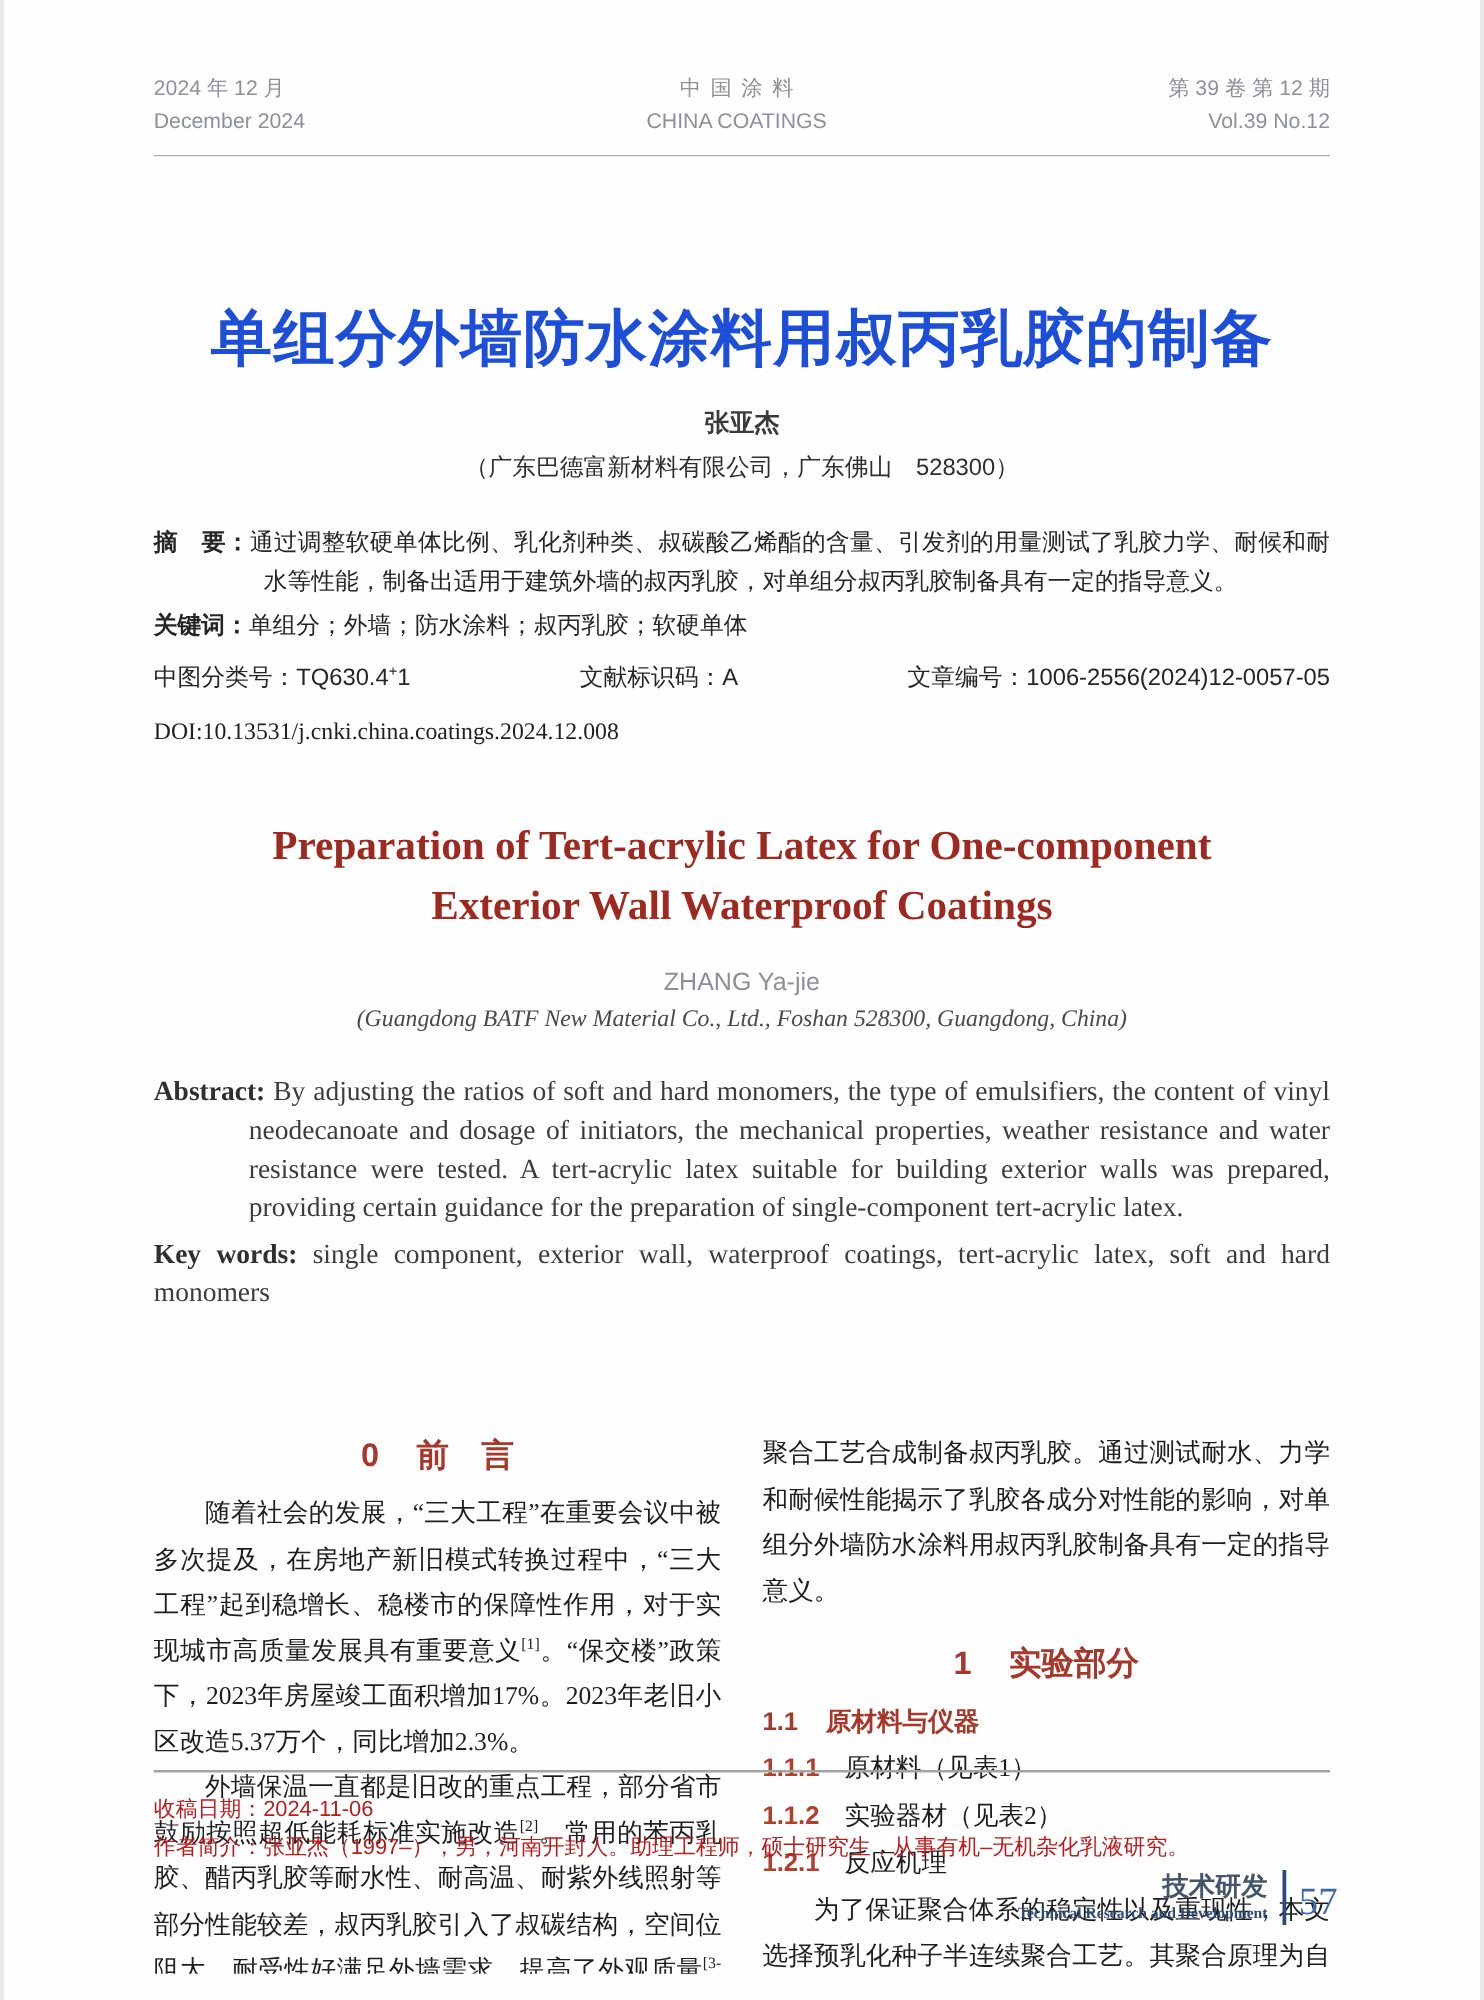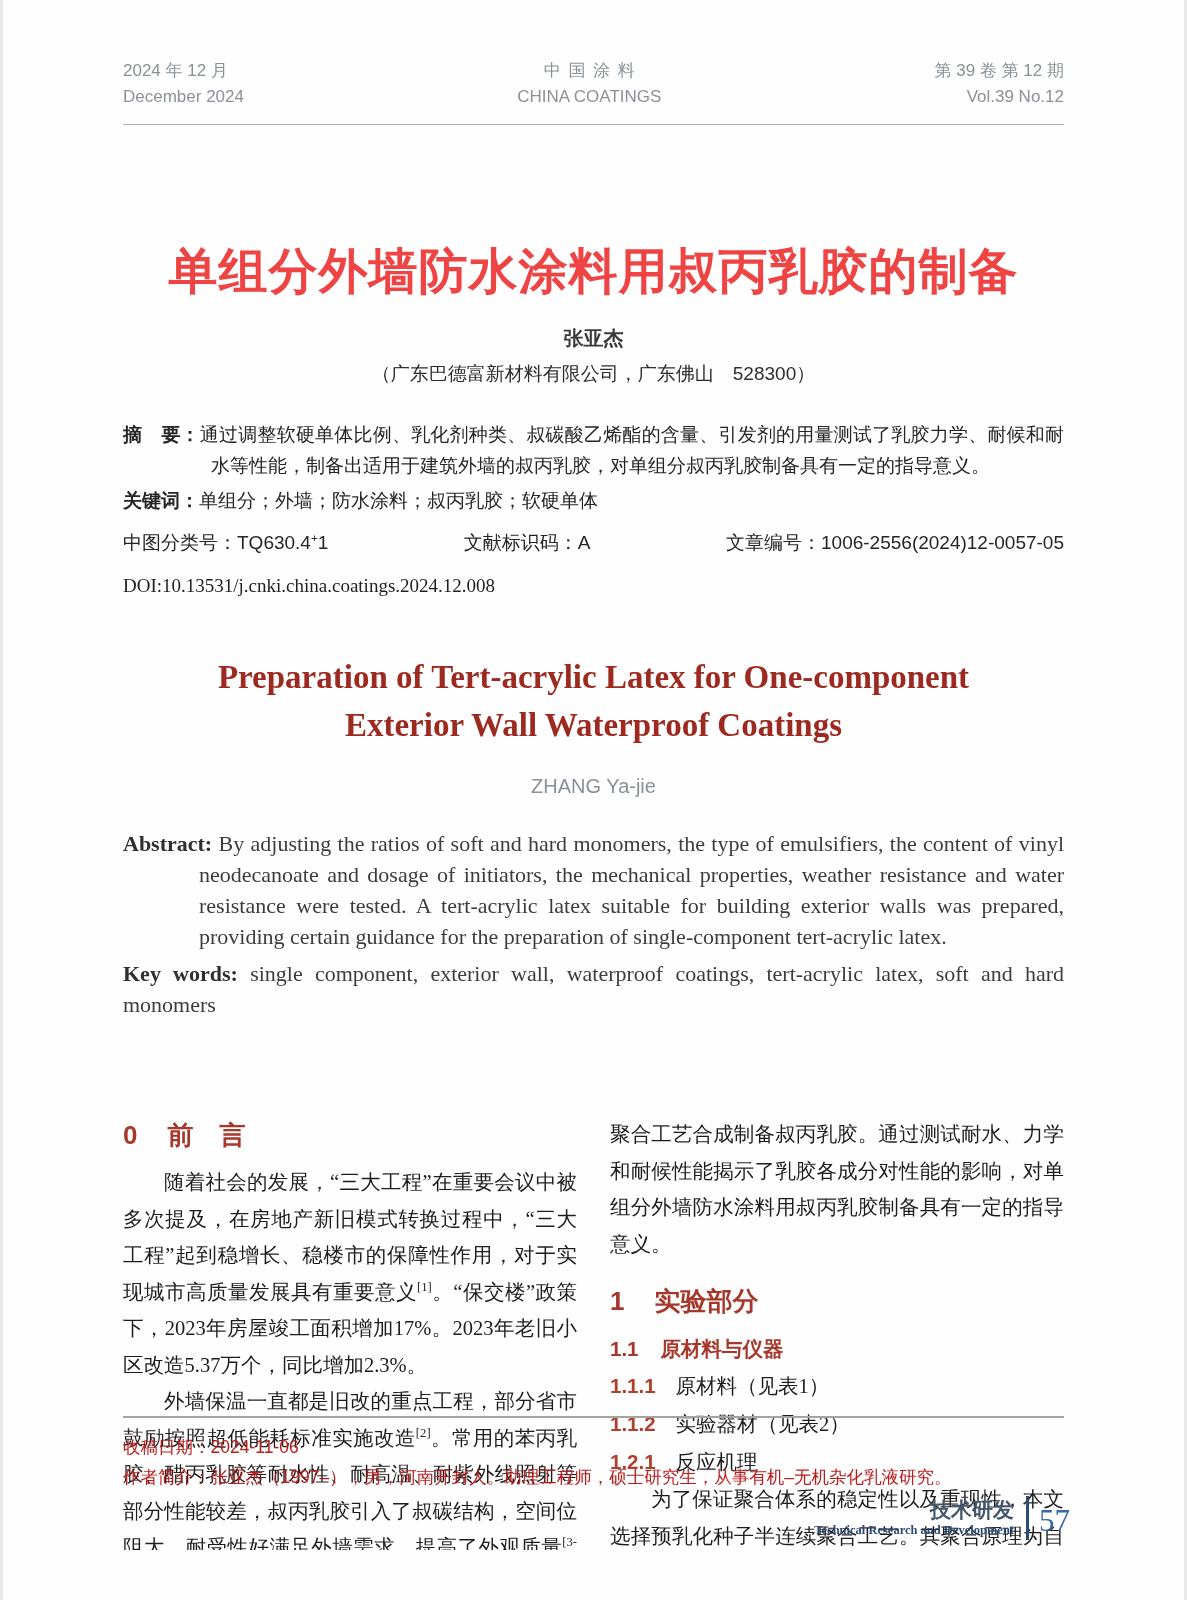--- a/index.html
+++ b/index.html
@@ -27,21 +27,21 @@
   .jheader .c-left { text-align:left; }
   .jheader .c-mid  { text-align:center; }
   .jheader .c-mid .zh { letter-spacing:0.45em; margin-right:-0.45em; }
   .jheader .c-right{ text-align:right; }
 
   
   .title-zh {
     margin-top:116px; text-align:center;
     font-family:"Liberation Sans","DejaVu Sans",sans-serif;
     font-weight:bold; font-size:49px; line-height:60px;
-    color:#ef4444; letter-spacing:1px;
+    color:#1d4ed8; letter-spacing:1px;
   }
   .author-zh {
     margin-top:24px; text-align:center;
     font-family:"Liberation Sans","DejaVu Sans",sans-serif;
     font-size:20px; color:#3a3a3a; font-weight:bold;
   }
   .affil-zh {
     margin-top:9px; text-align:center;
     font-family:"Liberation Sans","DejaVu Sans",sans-serif;
     font-size:19px; color:#2e2e2e;
@@ -101,21 +101,21 @@
   }
   .colm { flex:1; min-width:0; }
   .body-p {
     font-size:20.5px; line-height:36.5px; color:#1d1d1d;
     text-align:justify;
   }
   .body-p.indent { text-indent:2em; }
   h2.sec {
     font-family:"Liberation Sans","DejaVu Sans",sans-serif;
     color:#a6382b; font-size:26px; line-height:34px;
-    margin:6px 0 12px 0; font-weight:bold;
+    margin:6px 0 12px 0; font-weight:bold;text-align:center;
   }
   h2.sec .n { margin-right:30px; }
   .columns .colm h2.sec:first-child { margin-top:2px; }
   h3.sub {
     font-family:"Liberation Sans","DejaVu Sans",sans-serif;
     color:#a6382b; font-size:20.5px; line-height:37px;
     font-weight:bold;
   }
   h3.sub .n { margin-right:22px; }
   h4.sub3 {
@@ -190,20 +190,21 @@
         <span><span>文章编号：</span><span>1006-2556(2024)12-0057-05</span></span>
       </div>
       <div class="doi-line">DOI:10.13531/j.cnki.china.coatings.2024.12.008</div>
     </div>
 
     <div class="title-en">
       <div>Preparation of Tert-acrylic Latex for One-component</div>
       <div>Exterior Wall Waterproof Coatings</div>
     </div>
     <div class="author-en">ZHANG Ya-jie</div>
+    <div class="affil-en">(Guangdong BATF New Material Co., Ltd., Foshan 528300, Guangdong, China)</div>
 
     <div class="abs-en">
       <p class="hang"><b class="lab">Abstract:</b><span> By adjusting the ratios of soft and hard monomers, the type of emulsifiers, the content of vinyl neodecanoate and dosage of initiators, the mechanical properties, weather resistance and water resistance were tested. A tert-acrylic latex suitable for building exterior walls was prepared, providing certain guidance for the preparation of single-component tert-acrylic latex.</span></p>
       <p class="kw-en"><b class="lab">Key words:</b><span> single component, exterior wall, waterproof coatings, tert-acrylic latex, soft and hard monomers</span></p>
     </div>
 
     <div class="columns">
       <div class="colm">
         <h2 class="sec"><span class="n">0</span><span>前　言</span></h2>
         <p class="body-p indent">随着社会的发展，“三大工程”在重要会议中被多次提及，在房地产新旧模式转换过程中，“三大工程”起到稳增长、稳楼市的保障性作用，对于实现城市高质量发展具有重要意义<sup>[1]</sup>。“保交楼”政策下，2023年房屋竣工面积增加17%。2023年老旧小区改造5.37万个，同比增加2.3%。</p>

